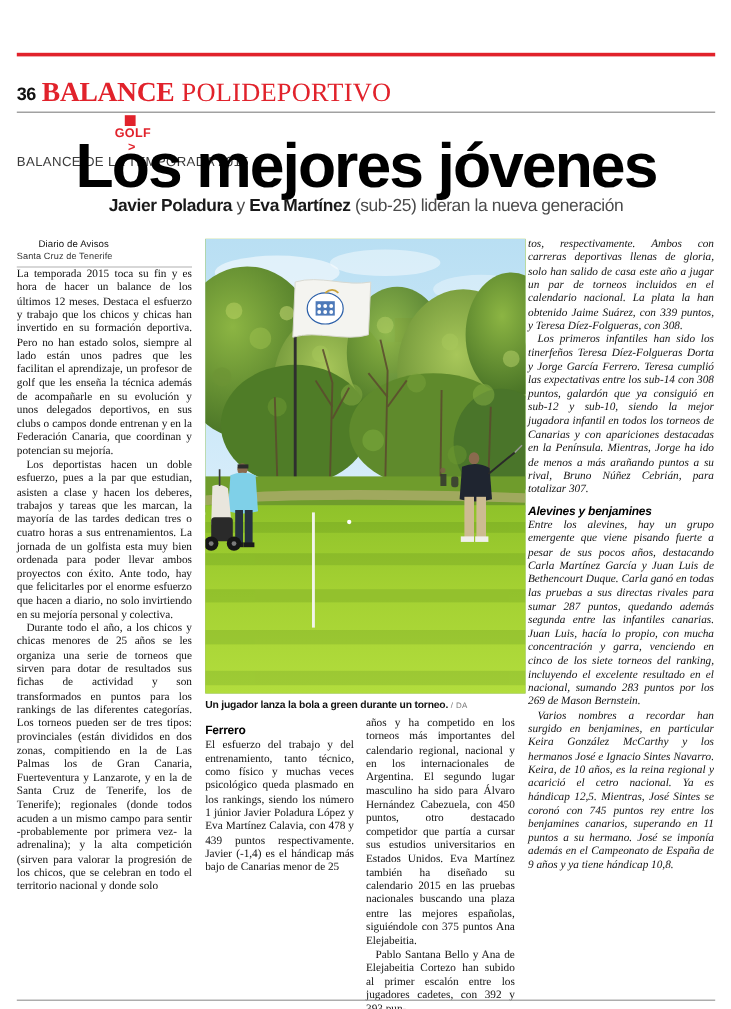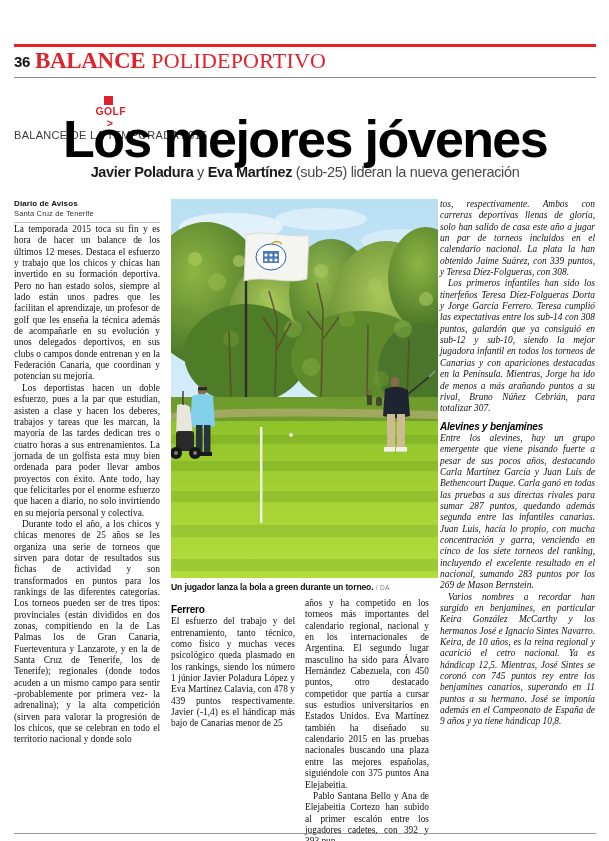--- a/index.html
+++ b/index.html
@@ -31,21 +31,21 @@
     width: 582px;
   }
   .masthead-rule-top {
     height: 3px;
     background: #e1222b;
     width: 100%;
   }
   .masthead-row {
     display: flex;
     align-items: baseline;
-    padding-top: 2px;
+    padding-top: 18px;
     padding-bottom: 2px;
   }
   .page-number {
     font-family: "Liberation Sans", sans-serif;
     font-weight: bold;
     font-size: 15px;
     color: #111;
     letter-spacing: -0.4px;
     margin-right: 5px;
     position: relative;
@@ -159,23 +159,24 @@
   
   .byline {
     position: absolute;
     left: 14px;
     top: 199px;
     width: 146px;
     font-family: "Liberation Sans", sans-serif;
   }
   .byline-name {
     font-size: 8px;
-    font-weight: bold;
+    font-weight: normal;
     color: #111;
     letter-spacing: 0.1px;
+    margin-left: 18px;
   }
   .byline-place {
     font-size: 7.6px;
     color: #333;
     margin-top: 1px;
     letter-spacing: 0.1px;
   }
   .byline-rule {
     height: 1px;
     background: #bdbdbd;

